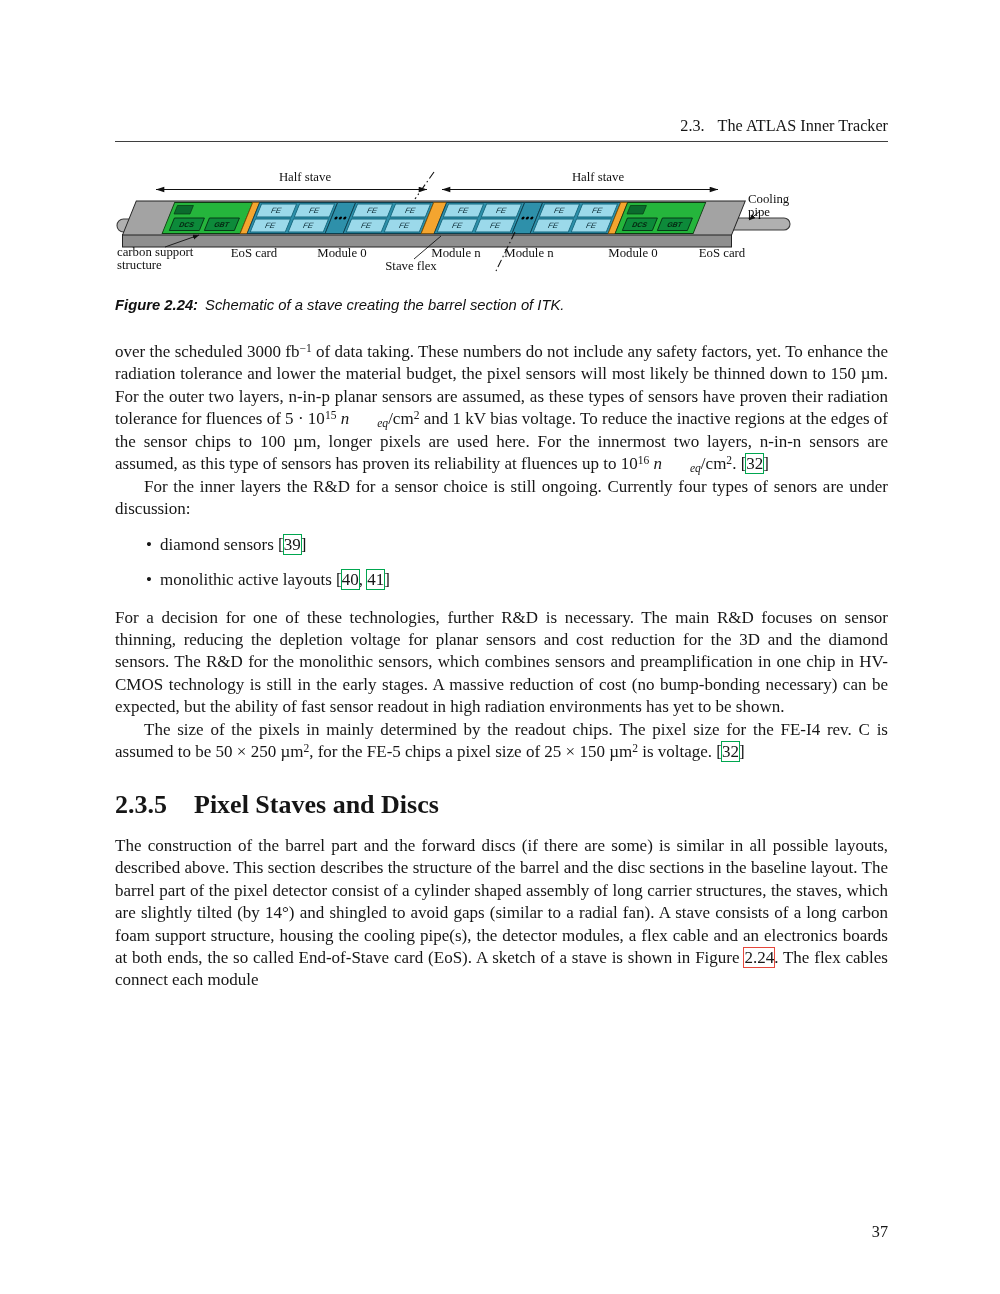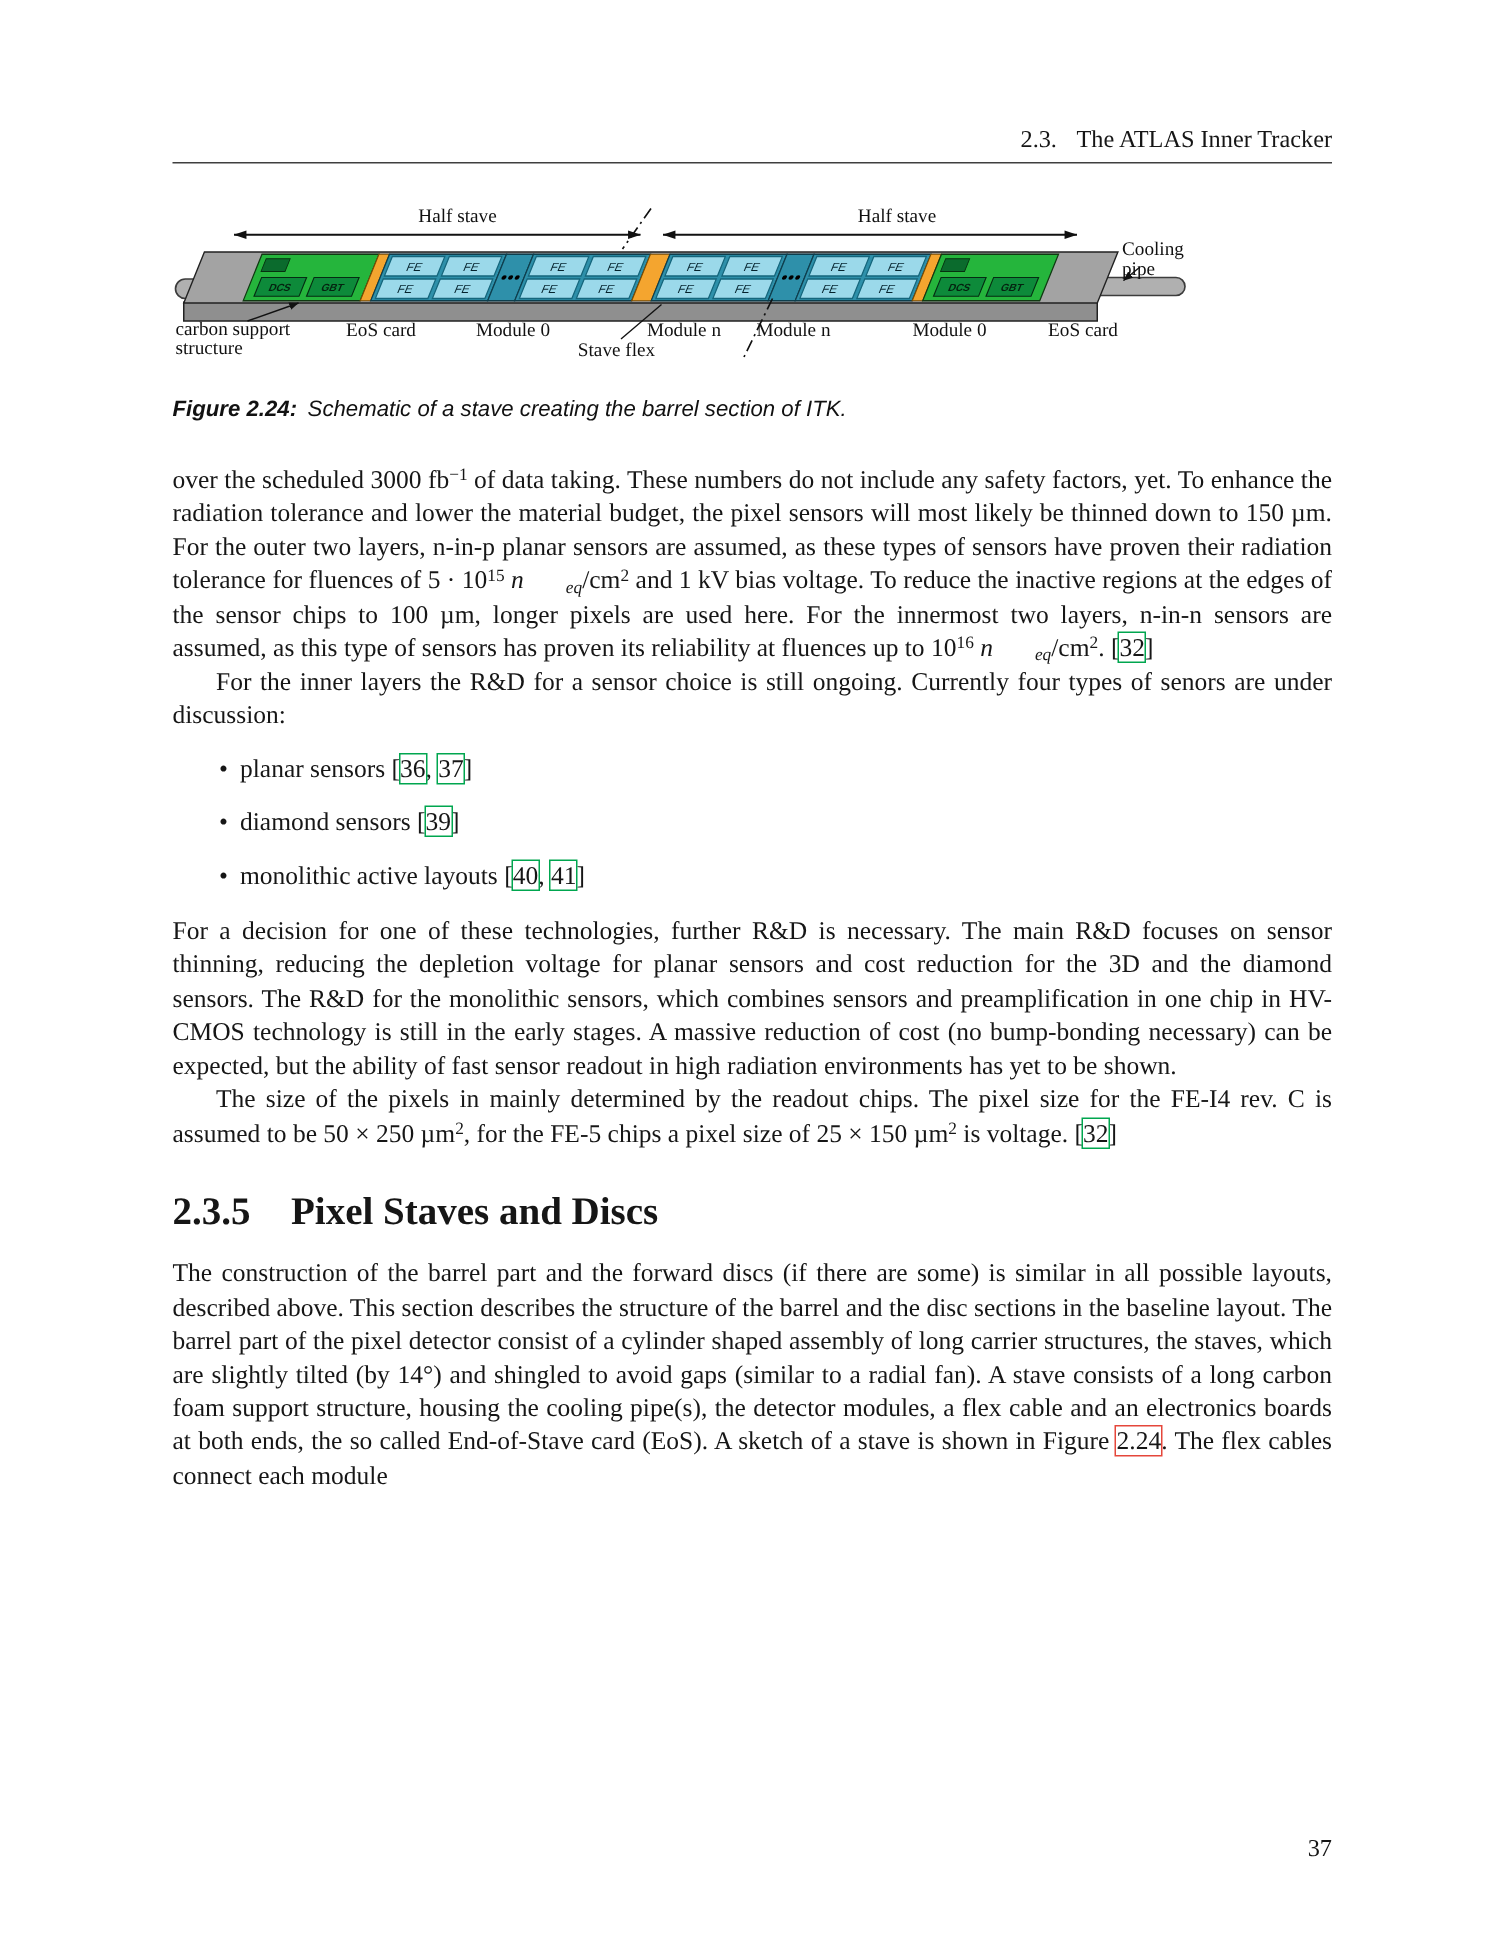--- a/index.html
+++ b/index.html
@@ -4,21 +4,21 @@
 <style>
   * { margin:0; padding:0; box-sizing:border-box; }
   :root{
     --c-cite:#00a64f; --c-ref:#e5473b; --c-eos:#25b53c; --c-chip:#0d8a3a;
     --c-module:#2e90aa; --c-fe_chip:#9bd9ea; --c-flex:#f4a52f;
     --c-bar:#a3a3a3; --c-bar_front:#8f8f8f; --c-pipe:#b0b0b0;
   }
   html,body{ background:#ffffff; }
   .page{ position:relative; width:1000px; height:1294px; background:#fff;
          font-family:"Liberation Serif","DejaVu Serif",serif; color:#161616; overflow:hidden; }
-  .content{ padding:84px 112px 0 115px; }
+  .content{ padding:117px 112px 0 115px; }
 
   .header{ text-align:right; font-size:16.2px; }
   .ht{ margin-left:13px; }
   .rule{ border-top:1.2px solid #3f3f3f; margin-top:5px; }
 
   .fig{ margin-top:26px; }
   .caption{ margin-top:13px; font-family:"Liberation Sans","DejaVu Sans",sans-serif;
             font-style:italic; font-size:14.8px; color:#111; }
   .cap-label{ font-weight:700; margin-right:7px; }
 
@@ -176,21 +176,20 @@
 
       <figcaption class="caption">
         <span class="cap-label">Figure 2.24:</span><span>Schematic of a stave creating the barrel section of ITK.</span>
       </figcaption>
     </figure>
 
     <p class="para mt1"><span>over the scheduled 3000 fb</span><span class="run-sup">−1</span><span> of data taking. These numbers do not include any safety factors, yet. To enhance the radiation tolerance and lower the material budget, the pixel sensors will most likely be thinned down to 150 µm. For the outer two layers, n-in-p planar sensors are assumed, as these types of sensors have proven their radiation tolerance for fluences of 5 · 10</span><span class="run-sup">15</span><span> </span><span class="run-i">n</span><span class="run-subi">eq</span><span>/cm</span><span class="run-sup">2</span><span> and 1 kV bias voltage. To reduce the inactive regions at the edges of the sensor chips to 100 µm, longer pixels are used here. For the innermost two layers, n-in-n sensors are assumed, as this type of sensors has proven its reliability at fluences up to 10</span><span class="run-sup">16</span><span> </span><span class="run-i">n</span><span class="run-subi">eq</span><span>/cm</span><span class="run-sup">2</span><span>. [</span><span class="run-cite">32</span><span>]</span></p>
     <p class="para indent"><span>For the inner layers the R&amp;D for a sensor choice is still ongoing. Currently four types of senors are under discussion:</span></p>
 
     <ul class="blist">
-      <li><span>planar sensors [</span><span class="run-cite">36</span><span>, </span><span class="run-cite">37</span><span>]</span></li>
       <li><span>diamond sensors [</span><span class="run-cite">39</span><span>]</span></li>
       <li><span>monolithic active layouts [</span><span class="run-cite">40</span><span>, </span><span class="run-cite">41</span><span>]</span></li>
     </ul>
 
     <p class="para mt2"><span>For a decision for one of these technologies, further R&amp;D is necessary. The main R&amp;D focuses on sensor thinning, reducing the depletion voltage for planar sensors and cost reduction for the 3D and the diamond sensors. The R&amp;D for the monolithic sensors, which combines sensors and preamplification in one chip in HV-CMOS technology is still in the early stages. A massive reduction of cost (no bump-bonding necessary) can be expected, but the ability of fast sensor readout in high radiation environments has yet to be shown.</span></p>
     <p class="para indent"><span>The size of the pixels in mainly determined by the readout chips. The pixel size for the FE-I4 rev. C is assumed to be 50 × 250 µm</span><span class="run-sup">2</span><span>, for the FE-5 chips a pixel size of 25 × 150 µm</span><span class="run-sup">2</span><span> is voltage. [</span><span class="run-cite">32</span><span>]</span></p>
 
     <h2 class="subsec">
       <span class="secnum">2.3.5</span><span>Pixel Staves and Discs</span>
     </h2>

